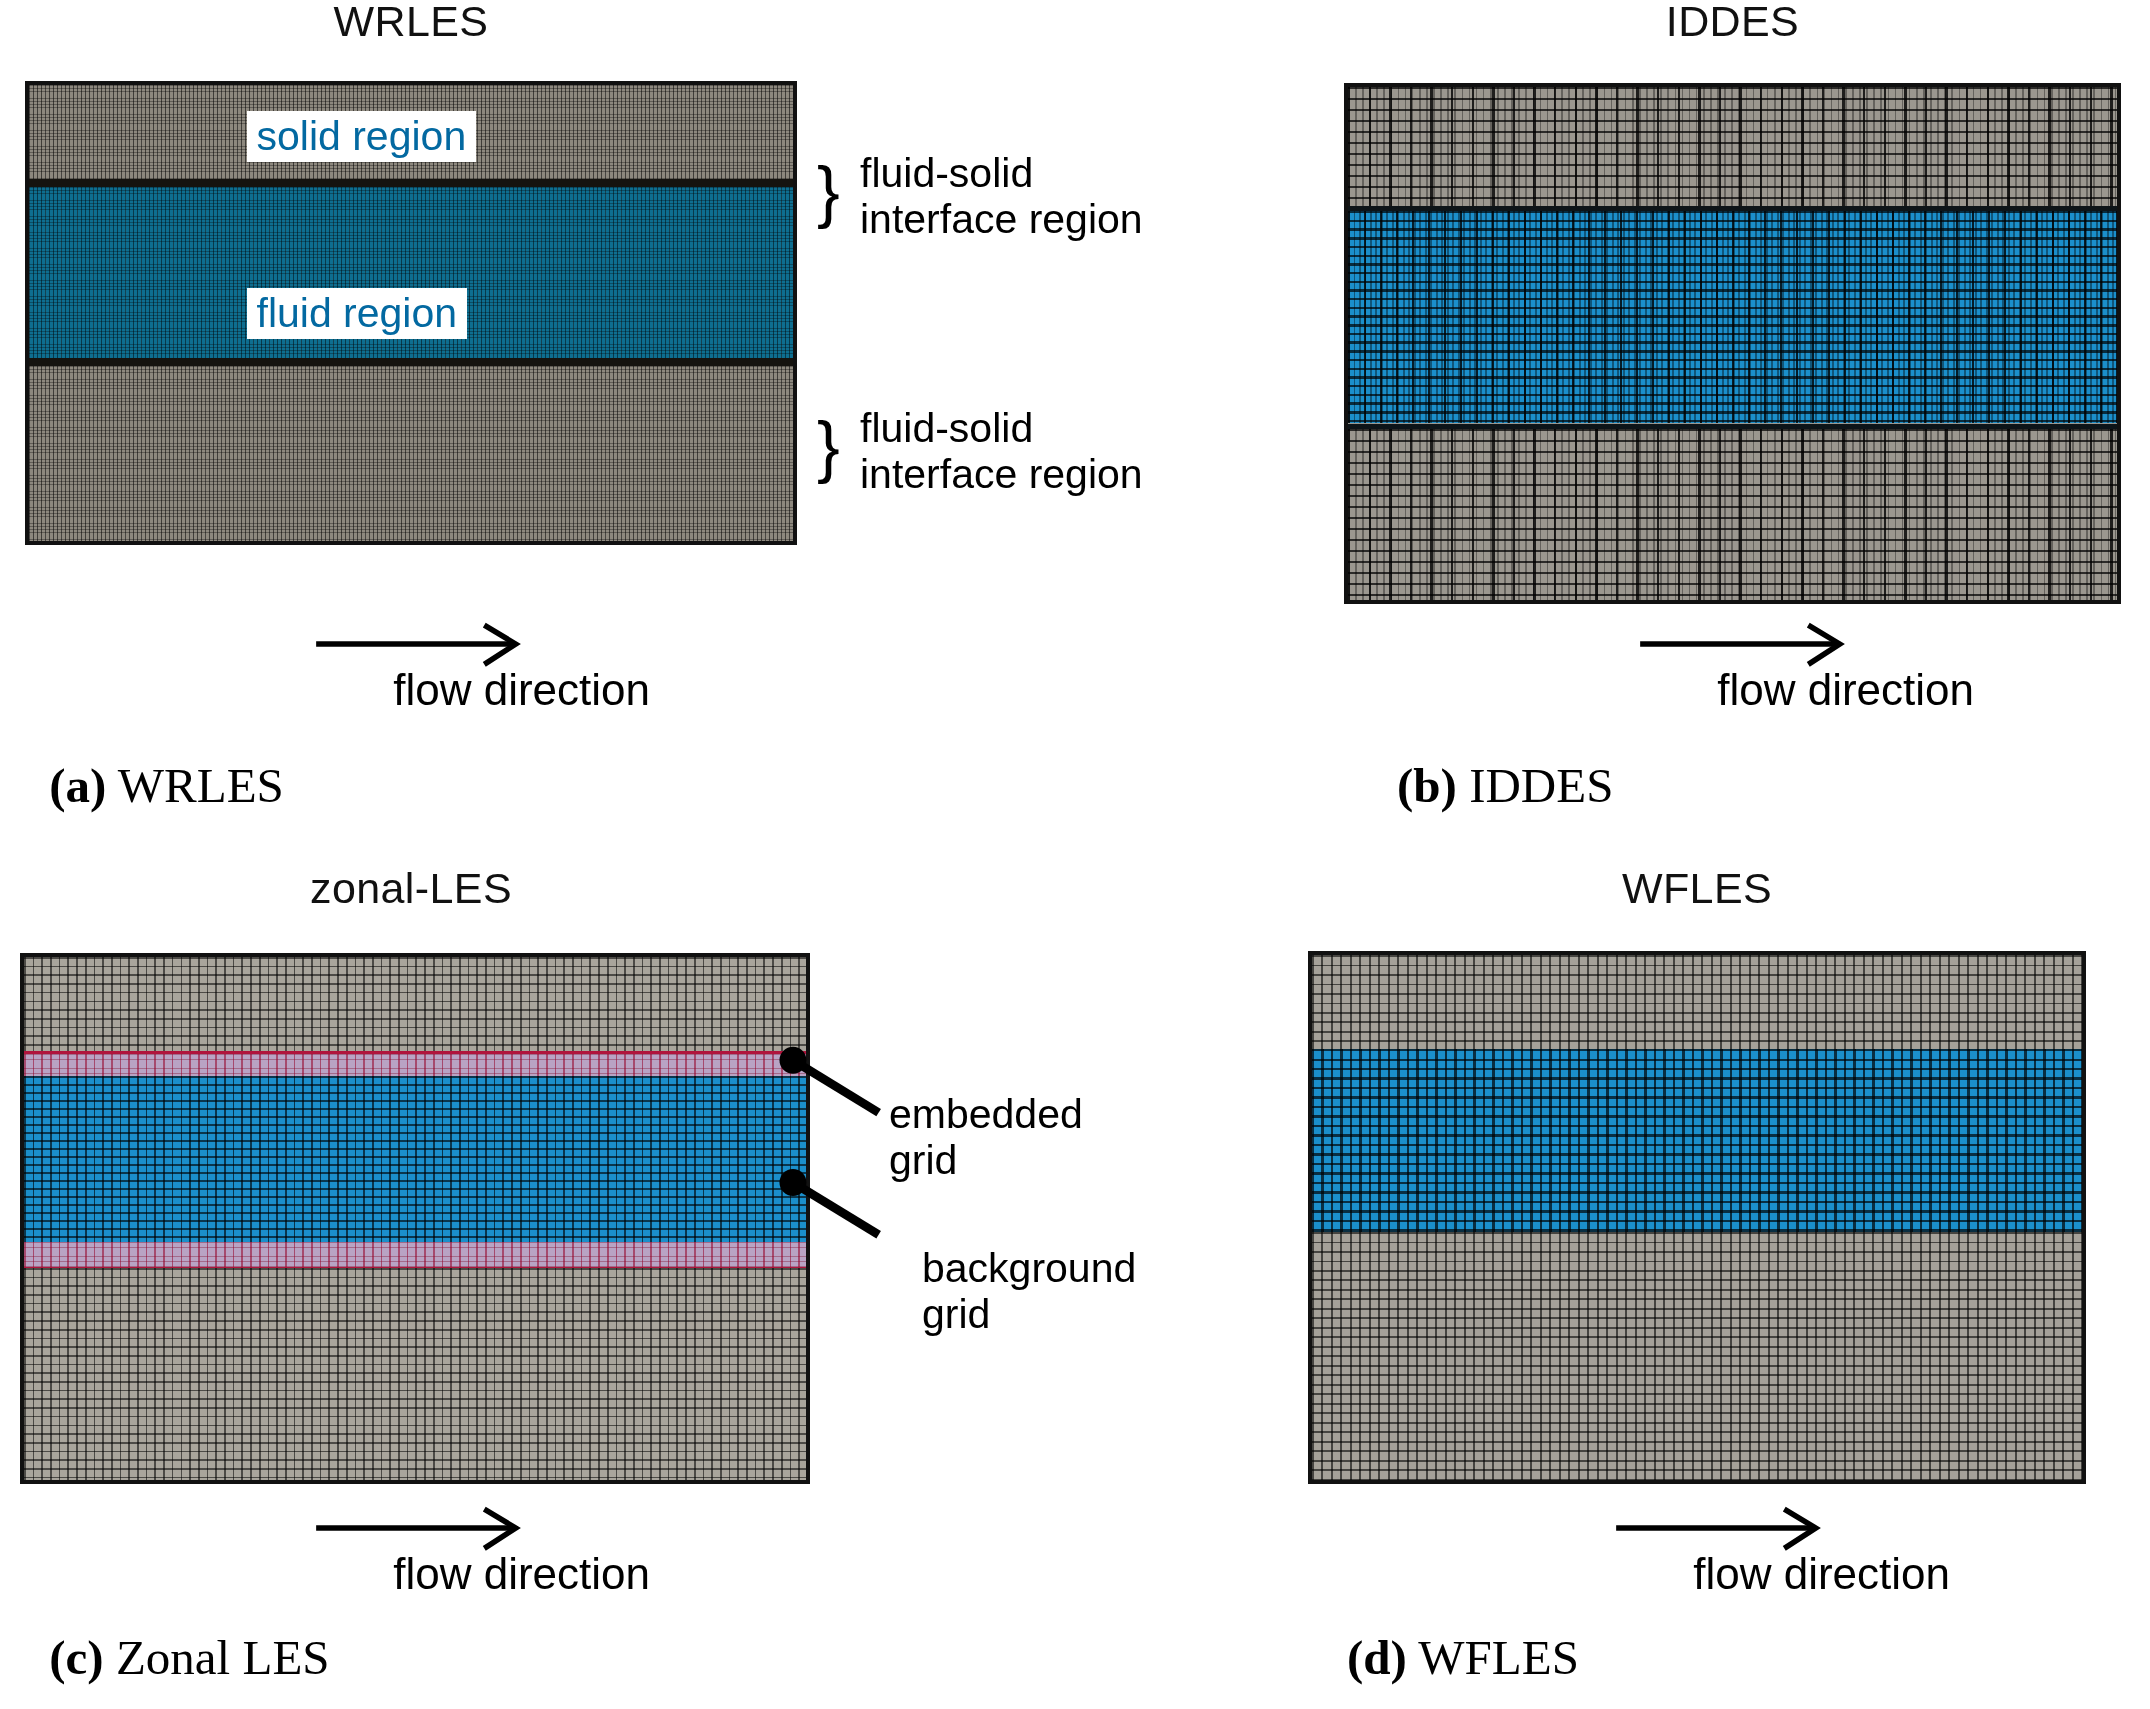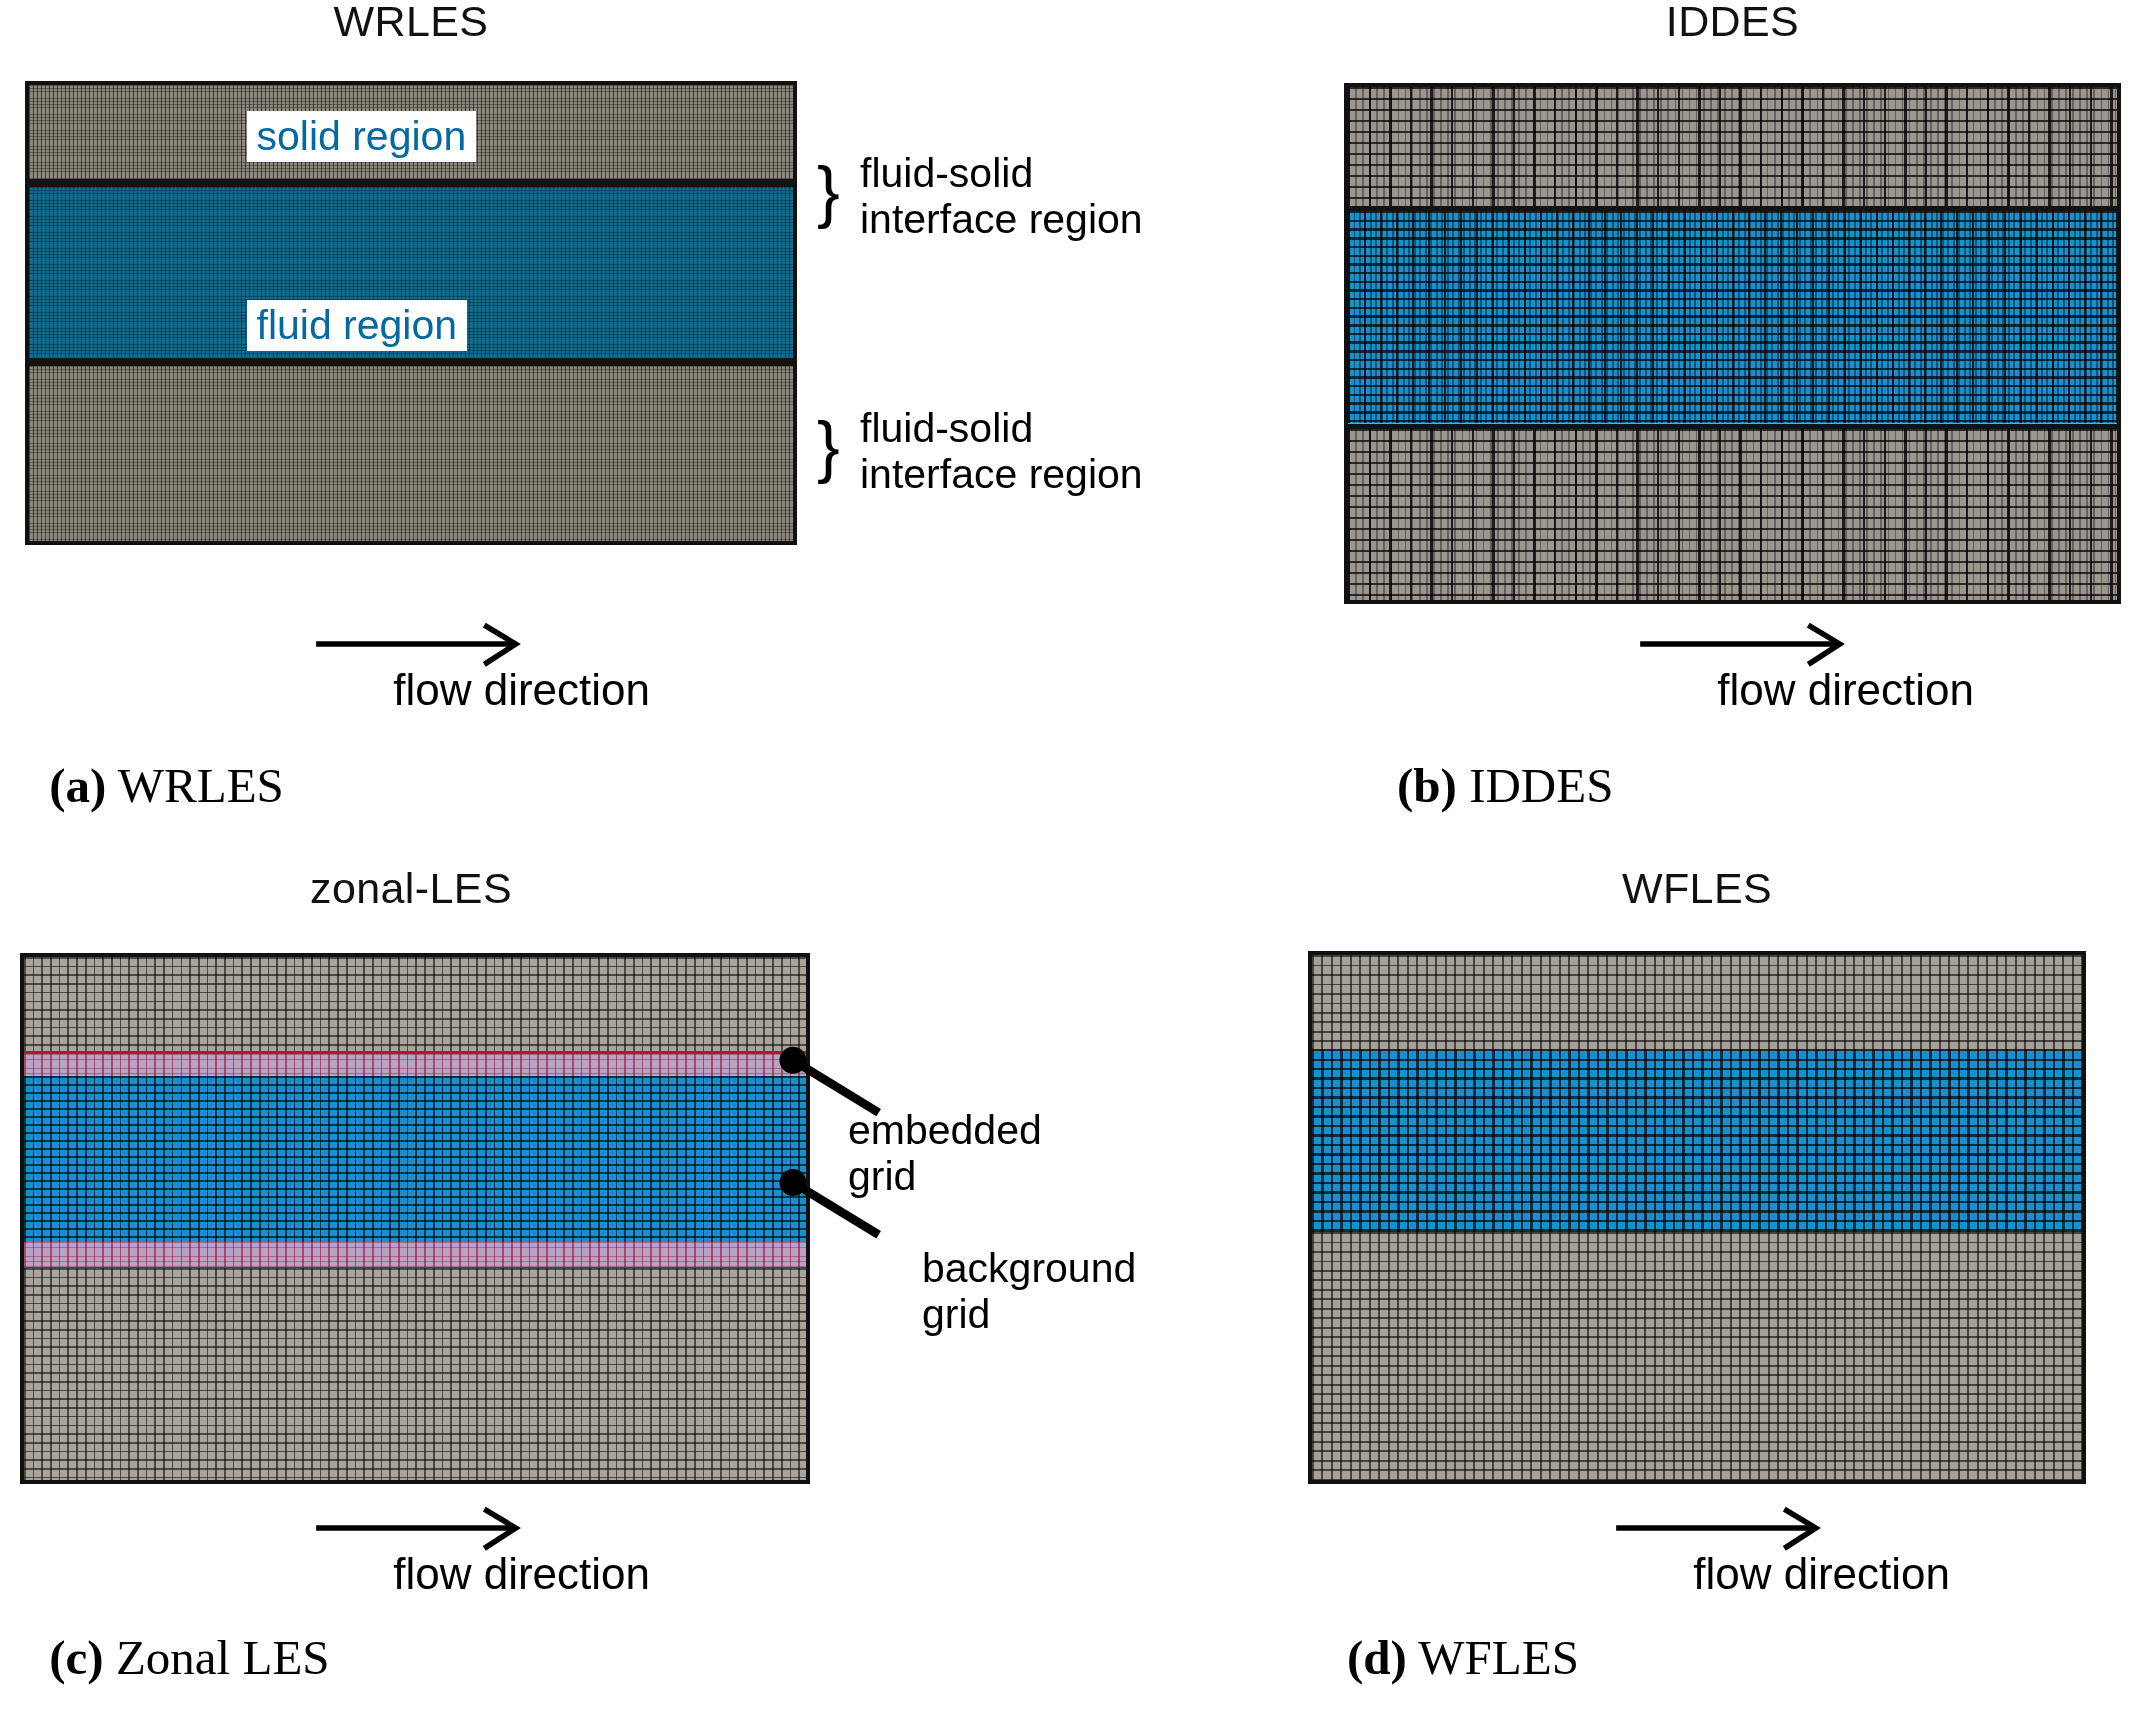--- a/index.html
+++ b/index.html
@@ -118,21 +118,21 @@
   <div class="band" style="top:102px;height:171px;background:#0e6e90;">
     <div class="tex tex-a-fluid"></div>
   </div>
   <div class="band" style="top:273px;height:8px;background:#15130f;"></div>
   <div class="band" style="top:281px;bottom:0;background:#8d887e;">
     <div class="tex tex-a-solid"></div>
   </div>
 </div>
 
 <div class="inline-label" style="left:247px;top:111px;">solid region</div>
-<div class="inline-label" style="left:247px;top:300px;">fluid region</div>
+<div class="inline-label" style="left:247px;top:288px;">fluid region</div>
 
 <div class="brace" style="left:817px;top:157px;">}</div>
 <div class="callout" style="left:860px;top:151px;">fluid-solid
 interface region</div>
 
 <div class="brace" style="left:817px;top:412px;">}</div>
 <div class="callout" style="left:860px;top:406px;">fluid-solid
 interface region</div>
 
 <div class="flow-group" style="left:174px;top:622px;width:476px;">
@@ -197,21 +197,21 @@
   </div>
 </div>
 
 <svg style="position:absolute;left:777px;top:1046px;" width="143" height="238" viewBox="0 0 180 300">
   <circle cx="20" cy="18" r="17" fill="#000"></circle>
   <line x1="20" y1="18" x2="128" y2="84" stroke="#000" stroke-width="11"></line>
   <circle cx="20" cy="172" r="17" fill="#000"></circle>
   <line x1="20" y1="172" x2="128" y2="238" stroke="#000" stroke-width="11"></line>
 </svg>
 
-<div class="callout" style="left:848px;top:1092px;margin-top:16px;">embedded
+<div class="callout" style="left:889px;top:1092px;">embedded
 grid</div>
 <div class="callout" style="left:922px;top:1246px;">background
 grid</div>
 
 <div class="flow-group" style="left:174px;top:1506px;width:476px;">
   <svg width="476" height="44" viewBox="0 0 600 56">
     <line x1="178" y1="28" x2="430" y2="28" stroke="#000" stroke-width="7"></line>
     <polyline points="392,4 432,28 392,54" fill="none" stroke="#000" stroke-width="7"></polyline>
   </svg>
   <div class="flow-label">flow direction</div>

